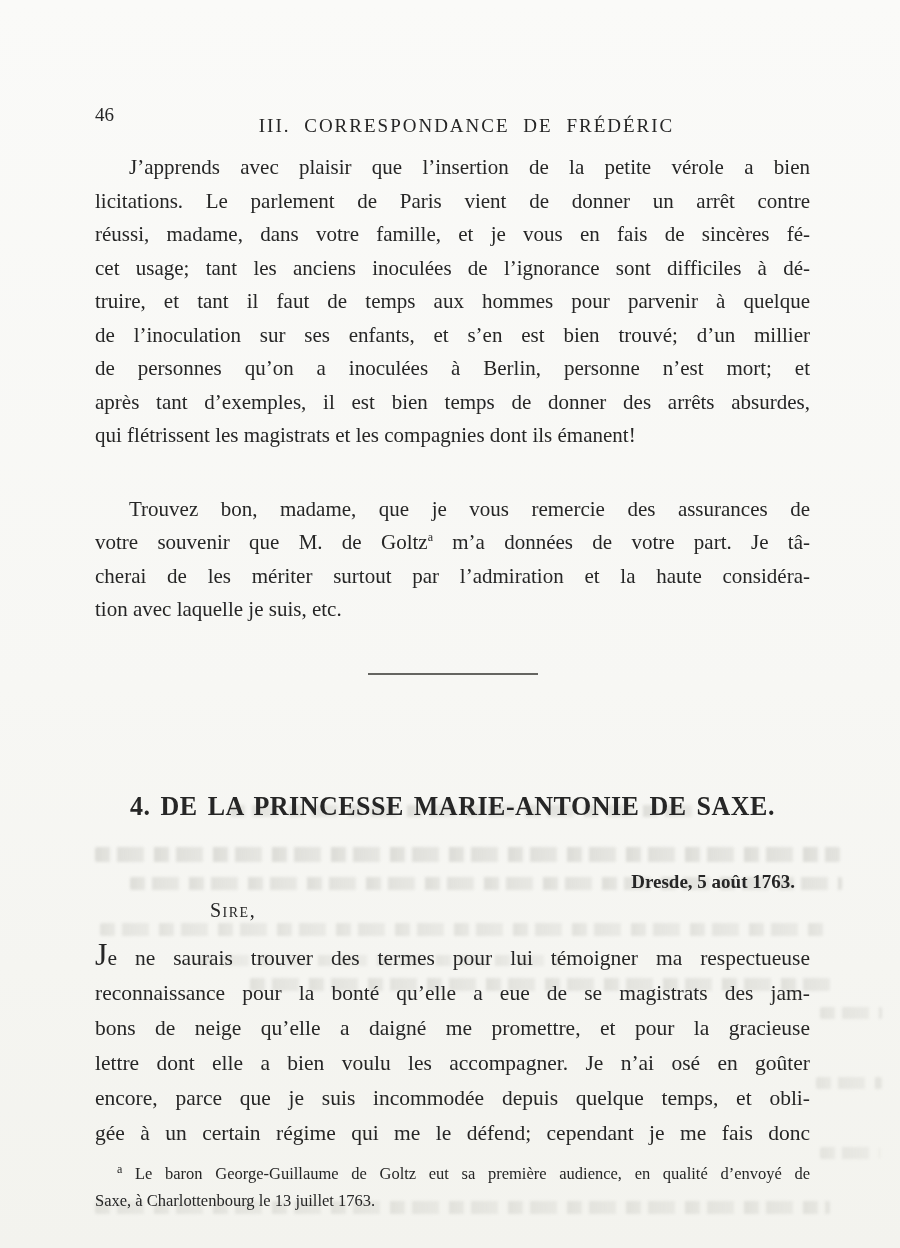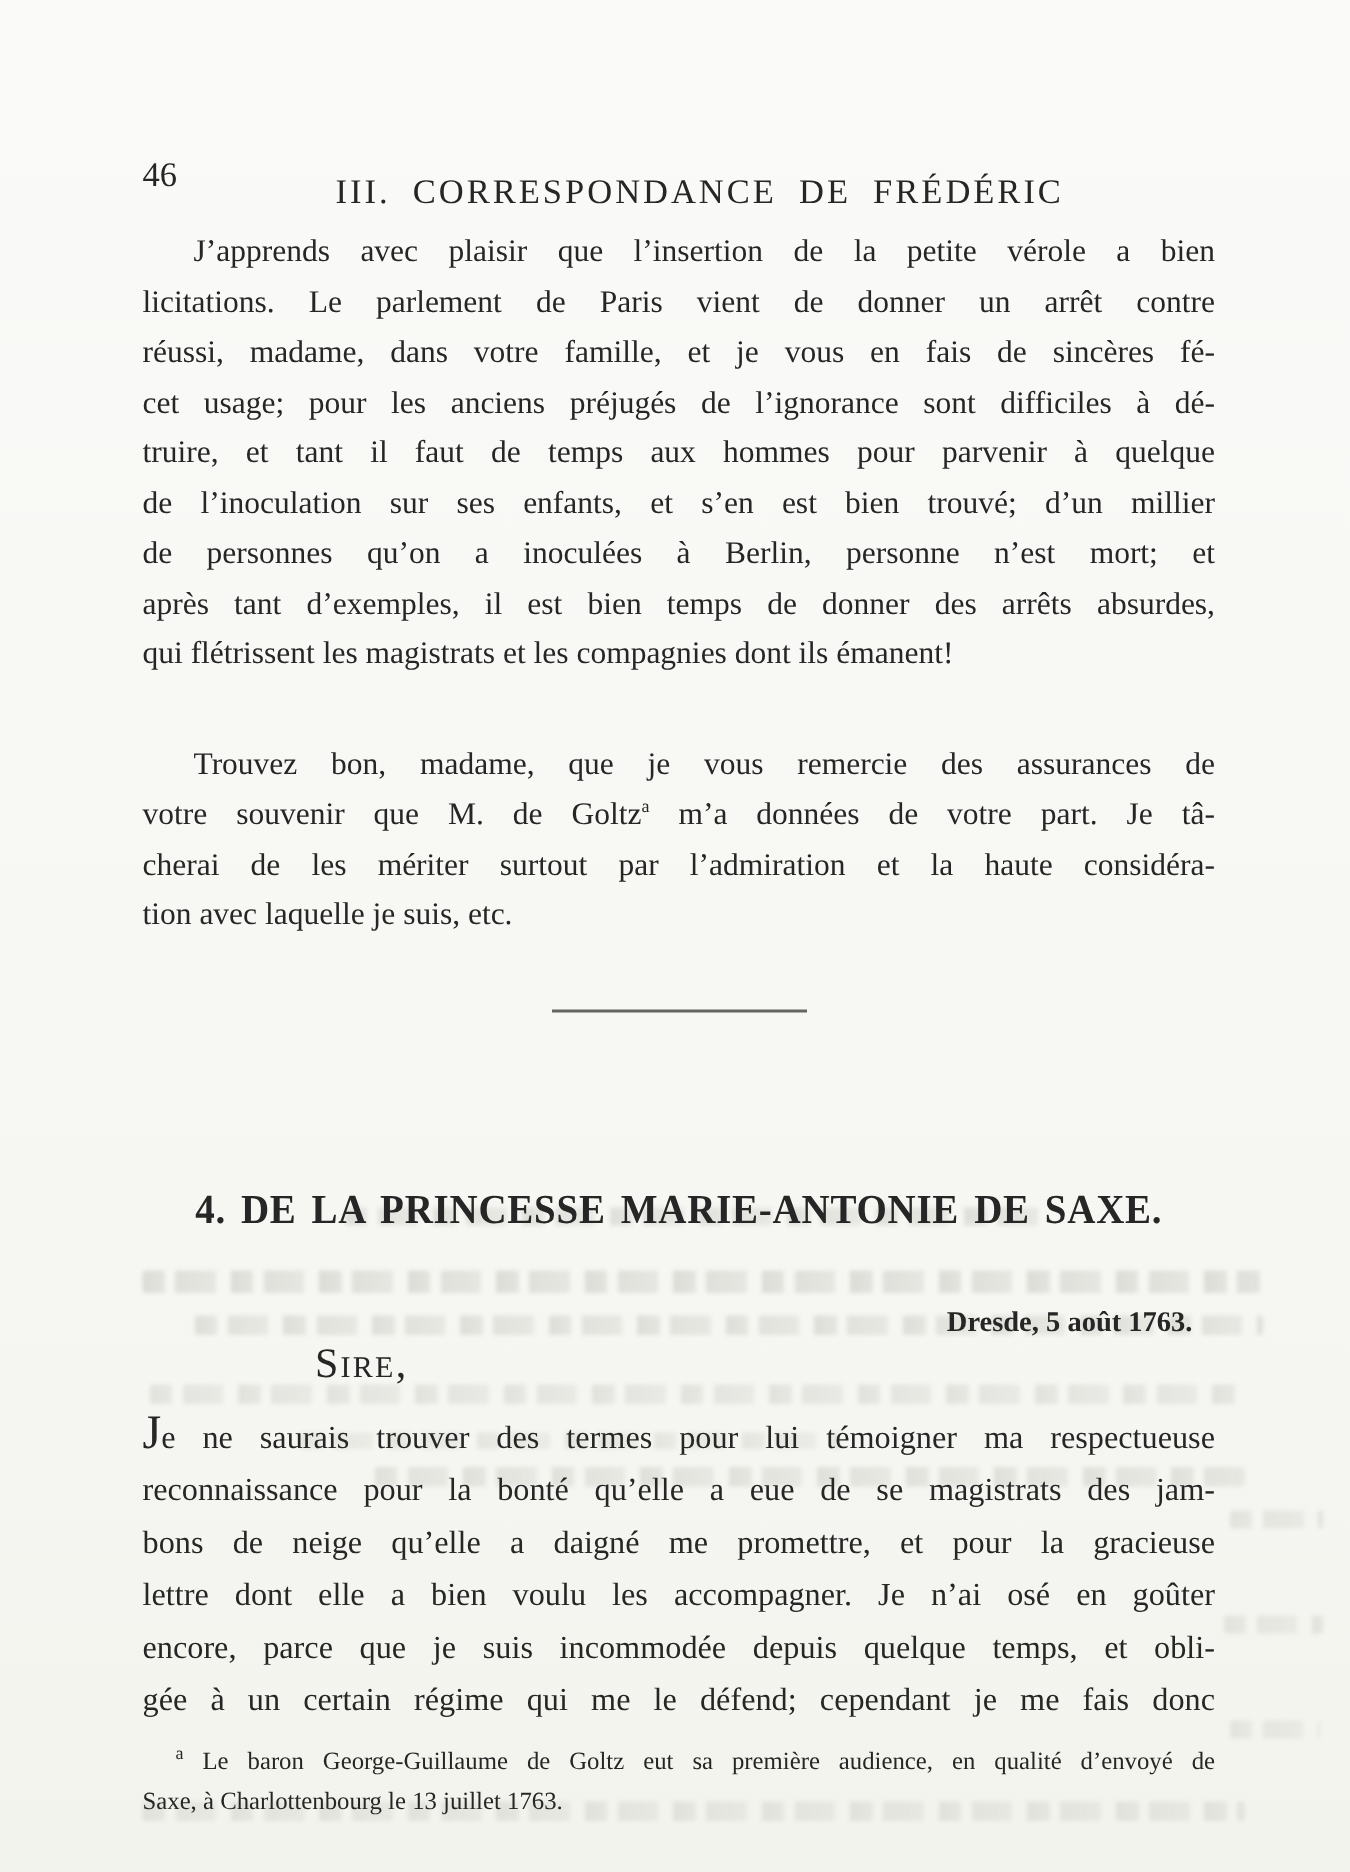--- a/index.html
+++ b/index.html
@@ -10,21 +10,21 @@
     font-family:"Liberation Serif", serif;
     color:#262626;
     -webkit-font-smoothing:antialiased;
   }
   .page{position:relative;width:900px;height:1248px;}
   .content{position:relative;padding:0 90px 0 95px;width:715px;}
 
   
   .page-header{
     position:relative;margin-top:104px;height:26px;
-    font-size:23px;letter-spacing:2px;white-space:nowrap;
+    font-size:19px;letter-spacing:2px;white-space:nowrap;
   }
   .page-number{position:absolute;left:0;top:0;letter-spacing:0;}
   .running-title{
     position:absolute;left:0;right:-28px;top:11px;text-align:center;word-spacing:7px;
   }
 
   
   .para{font-size:21px;line-height:33.5px;margin-top:40px;}
   .tl{text-align:justify;text-align-last:justify;white-space:normal;}
   .tl.indent{text-indent:34px;}
@@ -39,21 +39,21 @@
 
   .letter-heading{
     margin-top:114px;font-size:26px;line-height:36px;text-align:center;
     white-space:nowrap;letter-spacing:.5px;word-spacing:3px;font-weight:600;
     transform:scaleY(1.06);
   }
   .dateline{
     margin-top:44px;font-size:19px;line-height:26px;text-align:right;padding-right:15px;font-weight:bold;
   }
   .salutation{
-    margin-top:2px;font-size:28px;line-height:26px;padding-left:115px;
+    margin-top:2px;font-size:20px;line-height:26px;padding-left:115px;
     font-variant:small-caps;letter-spacing:1.5px;font-family:Liberation Serif, serif;
   }
   .letter-body{margin-top:18px;font-size:21.5px;line-height:35px;}
   .letter-body .initial{font-size:32px;line-height:0;}
 
   .footnote{margin-top:9px;font-size:16.5px;line-height:27.5px;}
   .footnote .tl.indent{text-indent:22px;}
 
   
   .ghost{
@@ -85,21 +85,21 @@
 
     <div class="page-header">
       <span class="page-number">46</span>
       <span class="running-title">III. CORRESPONDANCE DE FRÉDÉRIC</span>
     </div>
 
     <div class="para para1">
         <div class="tl indent">J’apprends avec plaisir que l’insertion de la petite vérole a bien</div>
         <div class="tl">licitations.  Le parlement de Paris vient de donner un arrêt contre</div>
         <div class="tl">réussi, madame, dans votre famille, et je vous en fais de sincères fé-</div>
-        <div class="tl">cet usage; pour les anciens préjugés de l’ignorance sont difficiles à dé-</div>
+        <div class="tl">cet usage; tant les anciens inoculées de l’ignorance sont difficiles à dé-</div>
         <div class="tl">truire, et tant il faut de temps aux hommes pour parvenir à quelque</div>
         <div class="tl">de l’inoculation sur ses enfants, et s’en est bien trouvé; d’un millier</div>
         <div class="tl">de personnes qu’on a inoculées à Berlin, personne n’est mort; et</div>
         <div class="tl">après tant d’exemples, il est bien temps de donner des arrêts absurdes,</div>
         <div class="tl last">qui flétrissent les magistrats et les compagnies dont ils émanent!</div>
       </div>
 
     <div class="para">
         <div class="tl indent">Trouvez bon, madame, que je vous remercie des assurances de</div>
         <div class="tl">votre souvenir que M. de Goltz<sup>a</sup> m’a données de votre part.  Je tâ-</div>

